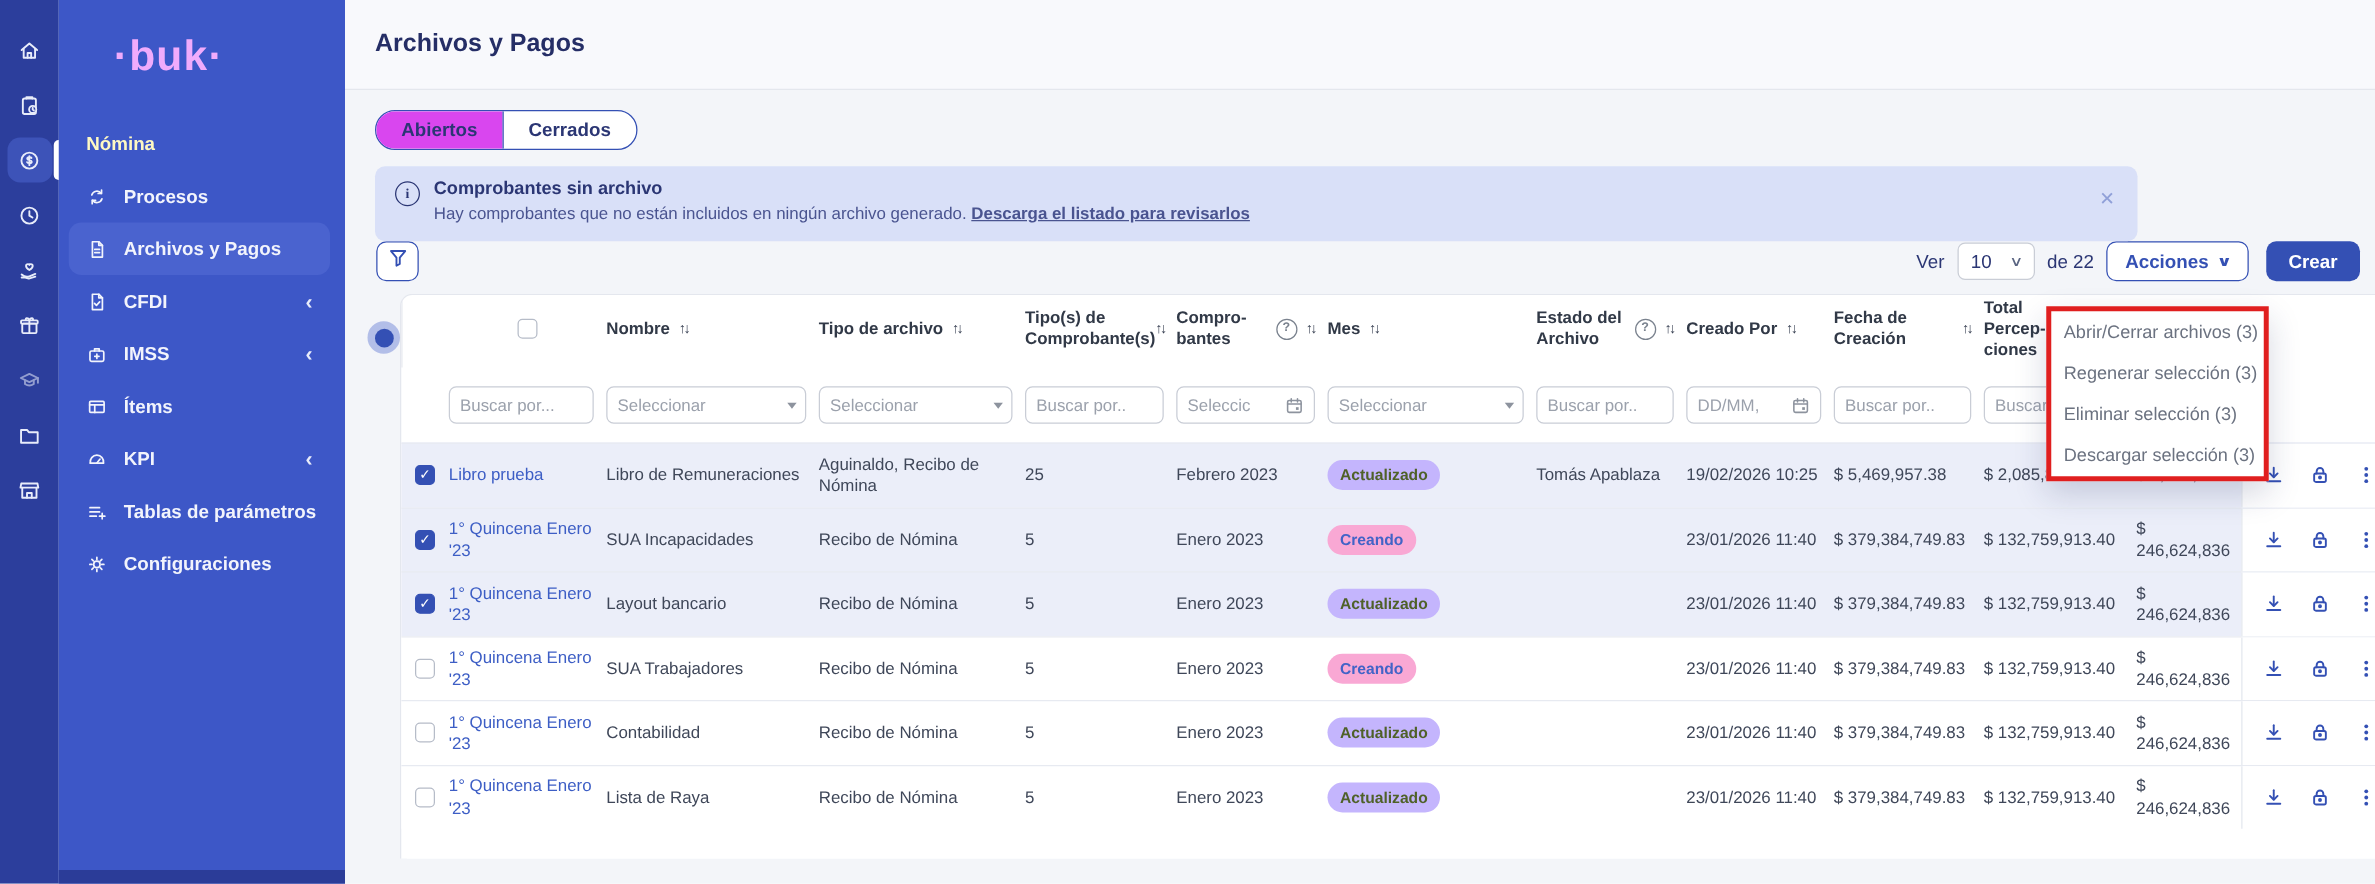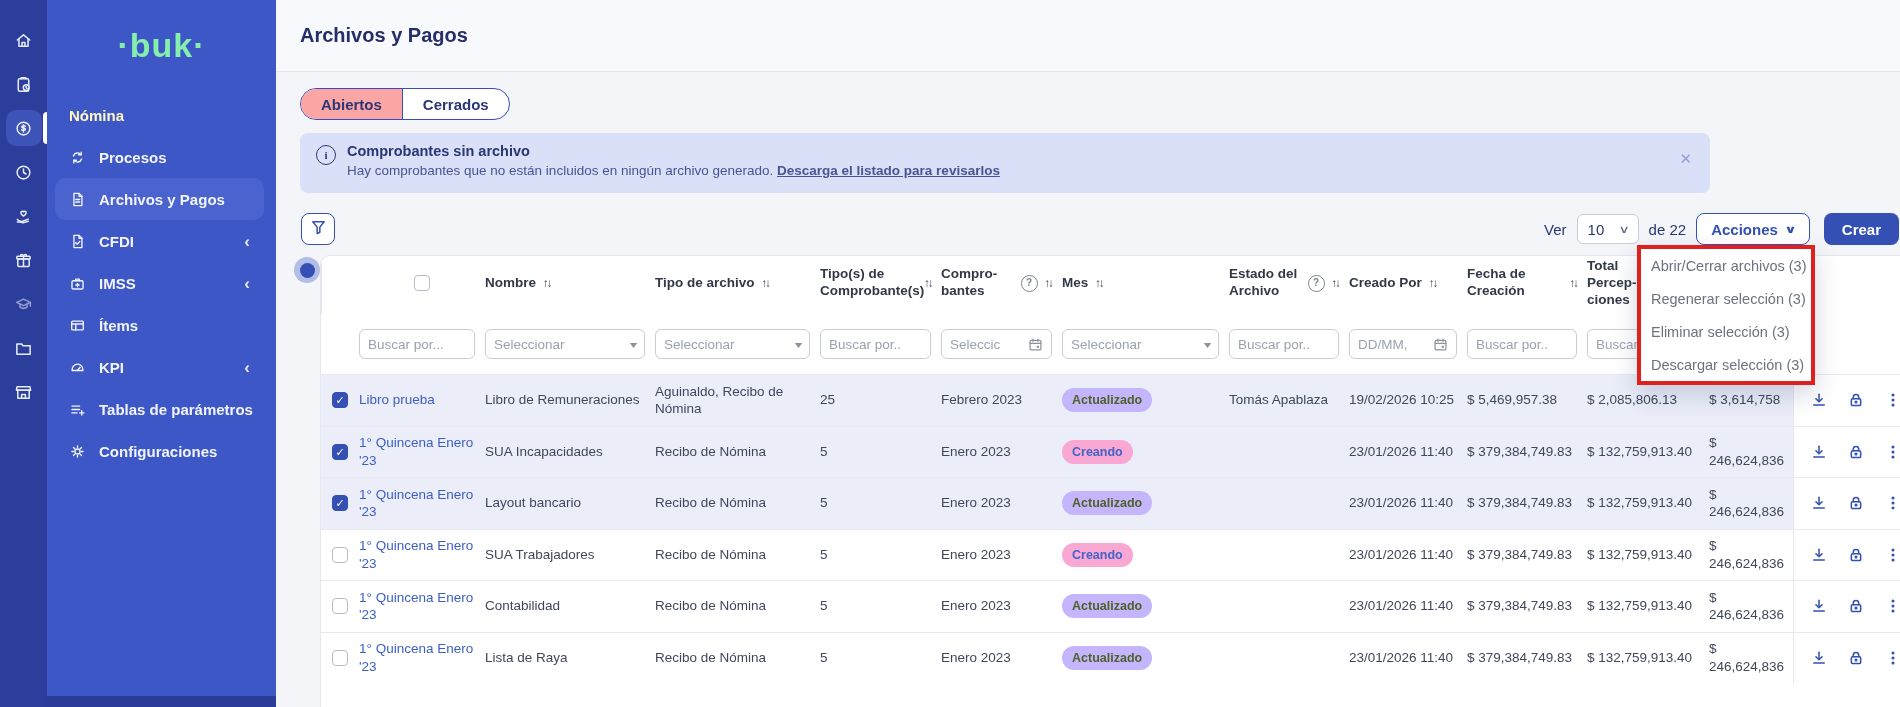--- a/index.html
+++ b/index.html
@@ -15,21 +15,21 @@
   .rail-item{width:36px;height:36px;border-radius:10px;display:flex;align-items:center;
         justify-content:center;color:#E8ECFA;position:relative;cursor:pointer;}
   .rail-item svg{width:19px;height:19px;}
   .rail-item.active{background:#3D53B8;}
   .rail-item.active::after{content:"";position:absolute;right:-6px;top:2px;width:5px;height:32px;
         background:#FFFFFF;border-radius:4px 0 0 4px;}
   .rail-item.dim{opacity:.55;}
 
   
   .menu{width:229px;background:#3D57C7;color:#fff;flex-shrink:0;position:relative;}
-  .logo{margin-top:26px;text-align:center;font-size:34px;font-weight:700;letter-spacing:1px;color:#86efac;}
+  .logo{margin-top:26px;font-size:34px;font-weight:700;letter-spacing:1px;color:#f0abfc;padding-left:44px;}
   .section-title{margin:42px 0 0 22px;font-size:15px;font-weight:700;color:#fef9c3;}
   .menu-items{margin-top:12px;}
   .menu-item{display:flex;align-items:center;height:42px;margin:0 12px 0 8px;padding-left:14px;
         border-radius:10px;font-size:15px;font-weight:600;color:#F2F4FC;position:relative;cursor:pointer;}
   .menu-item.active{background:#4A63CF;}
   .menu-item .mi-icon{width:17px;height:17px;margin-right:13px;display:inline-flex;}
   .menu-item .mi-icon svg{width:17px;height:17px;}
   .menu-item .chev{position:absolute;right:14px;font-size:17px;font-weight:700;color:#E8ECFA;line-height:1;}
   .menu-foot{position:absolute;bottom:0;left:0;right:0;height:11px;background:#2B3C98;}
 
@@ -37,35 +37,35 @@
   .main{flex:1;position:relative;min-width:0;}
   .topbar{height:72px;background:#F8F9FC;border-bottom:1px solid #E4E7ED;
         display:flex;align-items:center;padding-left:24px;box-sizing:border-box;}
   .page-title{font-size:20px;font-weight:700;color:#252E66;}
   .content{padding:16px 0 0 24px;}
 
   .tabs{display:inline-flex;border:1.5px solid #3450B4;border-radius:18px;overflow:hidden;
         background:#fff;height:32px;box-sizing:border-box;}
   .tab{padding:0 20px;display:flex;align-items:center;font-size:15px;font-weight:600;
         color:#2B3674;cursor:pointer;}
-  .tab.active{background:#fca5a5;}
+  .tab.active{background:#d946ef;}
   .tab+.tab{border-left:1.5px solid #3450B4;}
 
   .banner{margin-top:13px;width:1410px;height:60px;background:#D9E0F8;border-radius:8px;
         display:flex;align-items:flex-start;padding:10px 16px;box-sizing:border-box;position:relative;}
   .banner-ico{width:18px;height:18px;border:1.6px solid #2B3674;border-radius:50%;color:#2B3674;
         font-size:11px;font-weight:700;display:flex;align-items:center;justify-content:center;
         margin-top:2px;flex-shrink:0;font-family:"Liberation Serif",serif;}
   .banner-body{margin-left:11px;}
   .banner-title{font-size:14.5px;font-weight:700;color:#2B3674;}
   .banner-text{font-size:13.5px;color:#4A5490;margin-top:4px;}
   .banner-text a{color:#4A5490;font-weight:600;text-decoration:underline;cursor:pointer;}
   .banner-close{position:absolute;right:18px;top:17px;font-size:15px;color:#90A0D8;cursor:pointer;}
 
-  .controls{display:flex;align-items:center;margin-top:20px;padding-right:1px;}
+  .controls{display:flex;align-items:center;padding-right:12px;}
   .funnel-btn{width:34px;height:32px;border:1.5px solid #3450B4;border-radius:8px;background:#fff;
         margin-left:1px;display:flex;align-items:center;justify-content:center;cursor:pointer;box-sizing:border-box;}
   .right-group{margin-left:auto;display:flex;align-items:center;gap:10px;}
   .ctl-label{font-size:15px;color:#2B3674;}
   .pagesize{width:62px;height:30px;border:1px solid #C9CDD6;border-radius:6px;background:#fff;
         display:flex;align-items:center;justify-content:space-between;padding:0 10px;box-sizing:border-box;
         font-size:15px;color:#2B3674;cursor:pointer;}
   .chev-small{font-size:11px;color:#5A6582;transform:scaleX(1.4);}
   .btn-outline{height:32px;padding:0 14px;border:1.5px solid #3450B4;border-radius:8px;background:#fff;
         color:#3450B4;font-size:15px;font-weight:600;display:flex;align-items:center;gap:8px;

